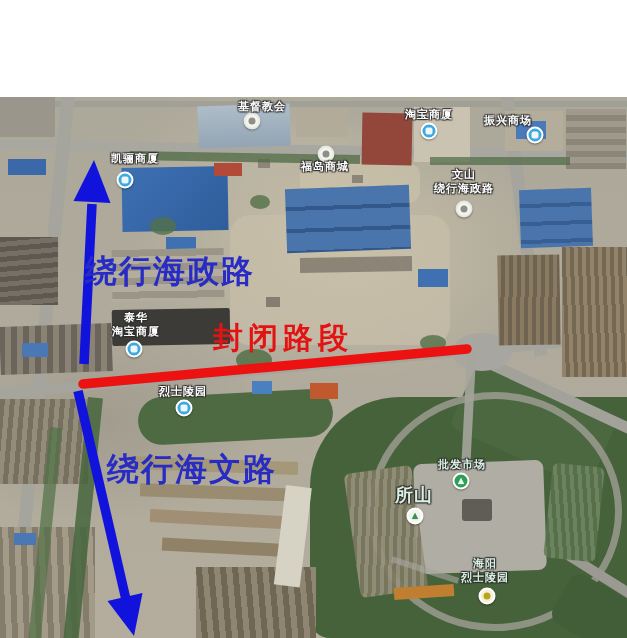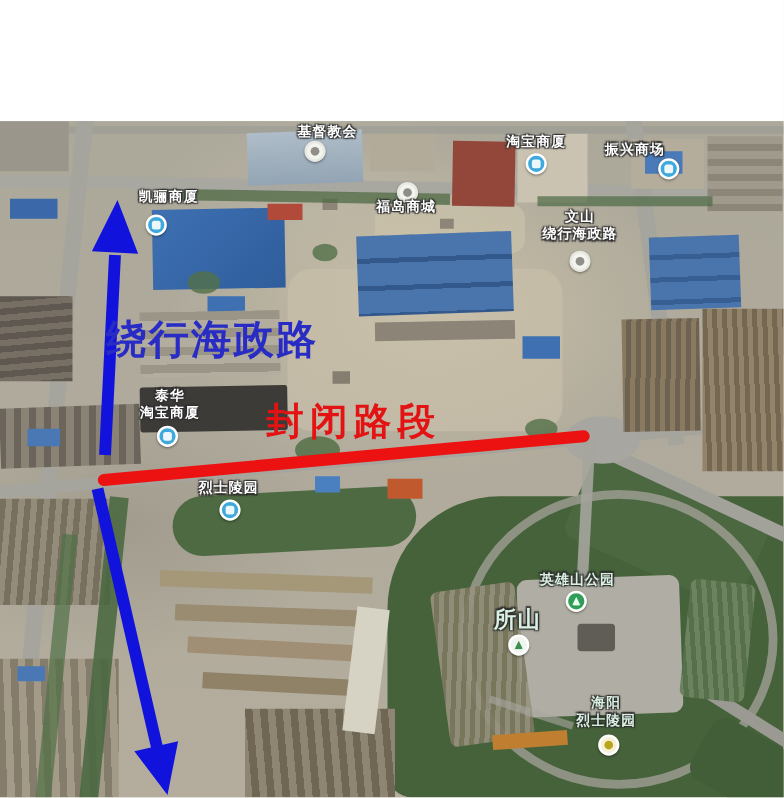--- a/index.html
+++ b/index.html
@@ -141,22 +141,23 @@
     <div class="map-label" style="left:262px;top:9px;">基督教会</div>
     <div class="map-label" style="left:135px;top:61px;">凯骊商厦</div>
     <div class="map-label" style="left:325px;top:37px;margin-top:32px;">福岛商城</div>
     <div class="map-label" style="left:429px;top:17px;">淘宝商厦</div>
     <div class="map-label" style="left:508px;top:23px;text-align:center;">振兴商场</div>
     <div class="map-label" style="left:464px;top:84px;">文山
 绕行海政路</div>
     <div class="map-label" style="left:136px;top:227px;">泰华
 淘宝商厦</div>
     <div class="map-label" style="left:183px;top:294px;">烈士陵园</div>
-    <div class="map-label park" style="left:462px;top:367px;">英雄山公园</div>
+    <div class="map-label park" style="left:462px;top:367px;">批发市场</div>
     <div class="map-label park big" style="left:414px;top:399px;">所山</div>
     <div class="map-label park" style="left:485px;top:473px;">海阳
 烈士陵园</div>
 
     <div class="anno red" style="left:283px;top:241px;">封闭路段</div>
     <div class="anno blue" style="left:170px;top:175px;">绕行海政路</div>
+    <div class="anno blue" style="left:192px;top:373px;">绕行海文路</div>
 
   </div>
 </div>
 
 </body></html>

